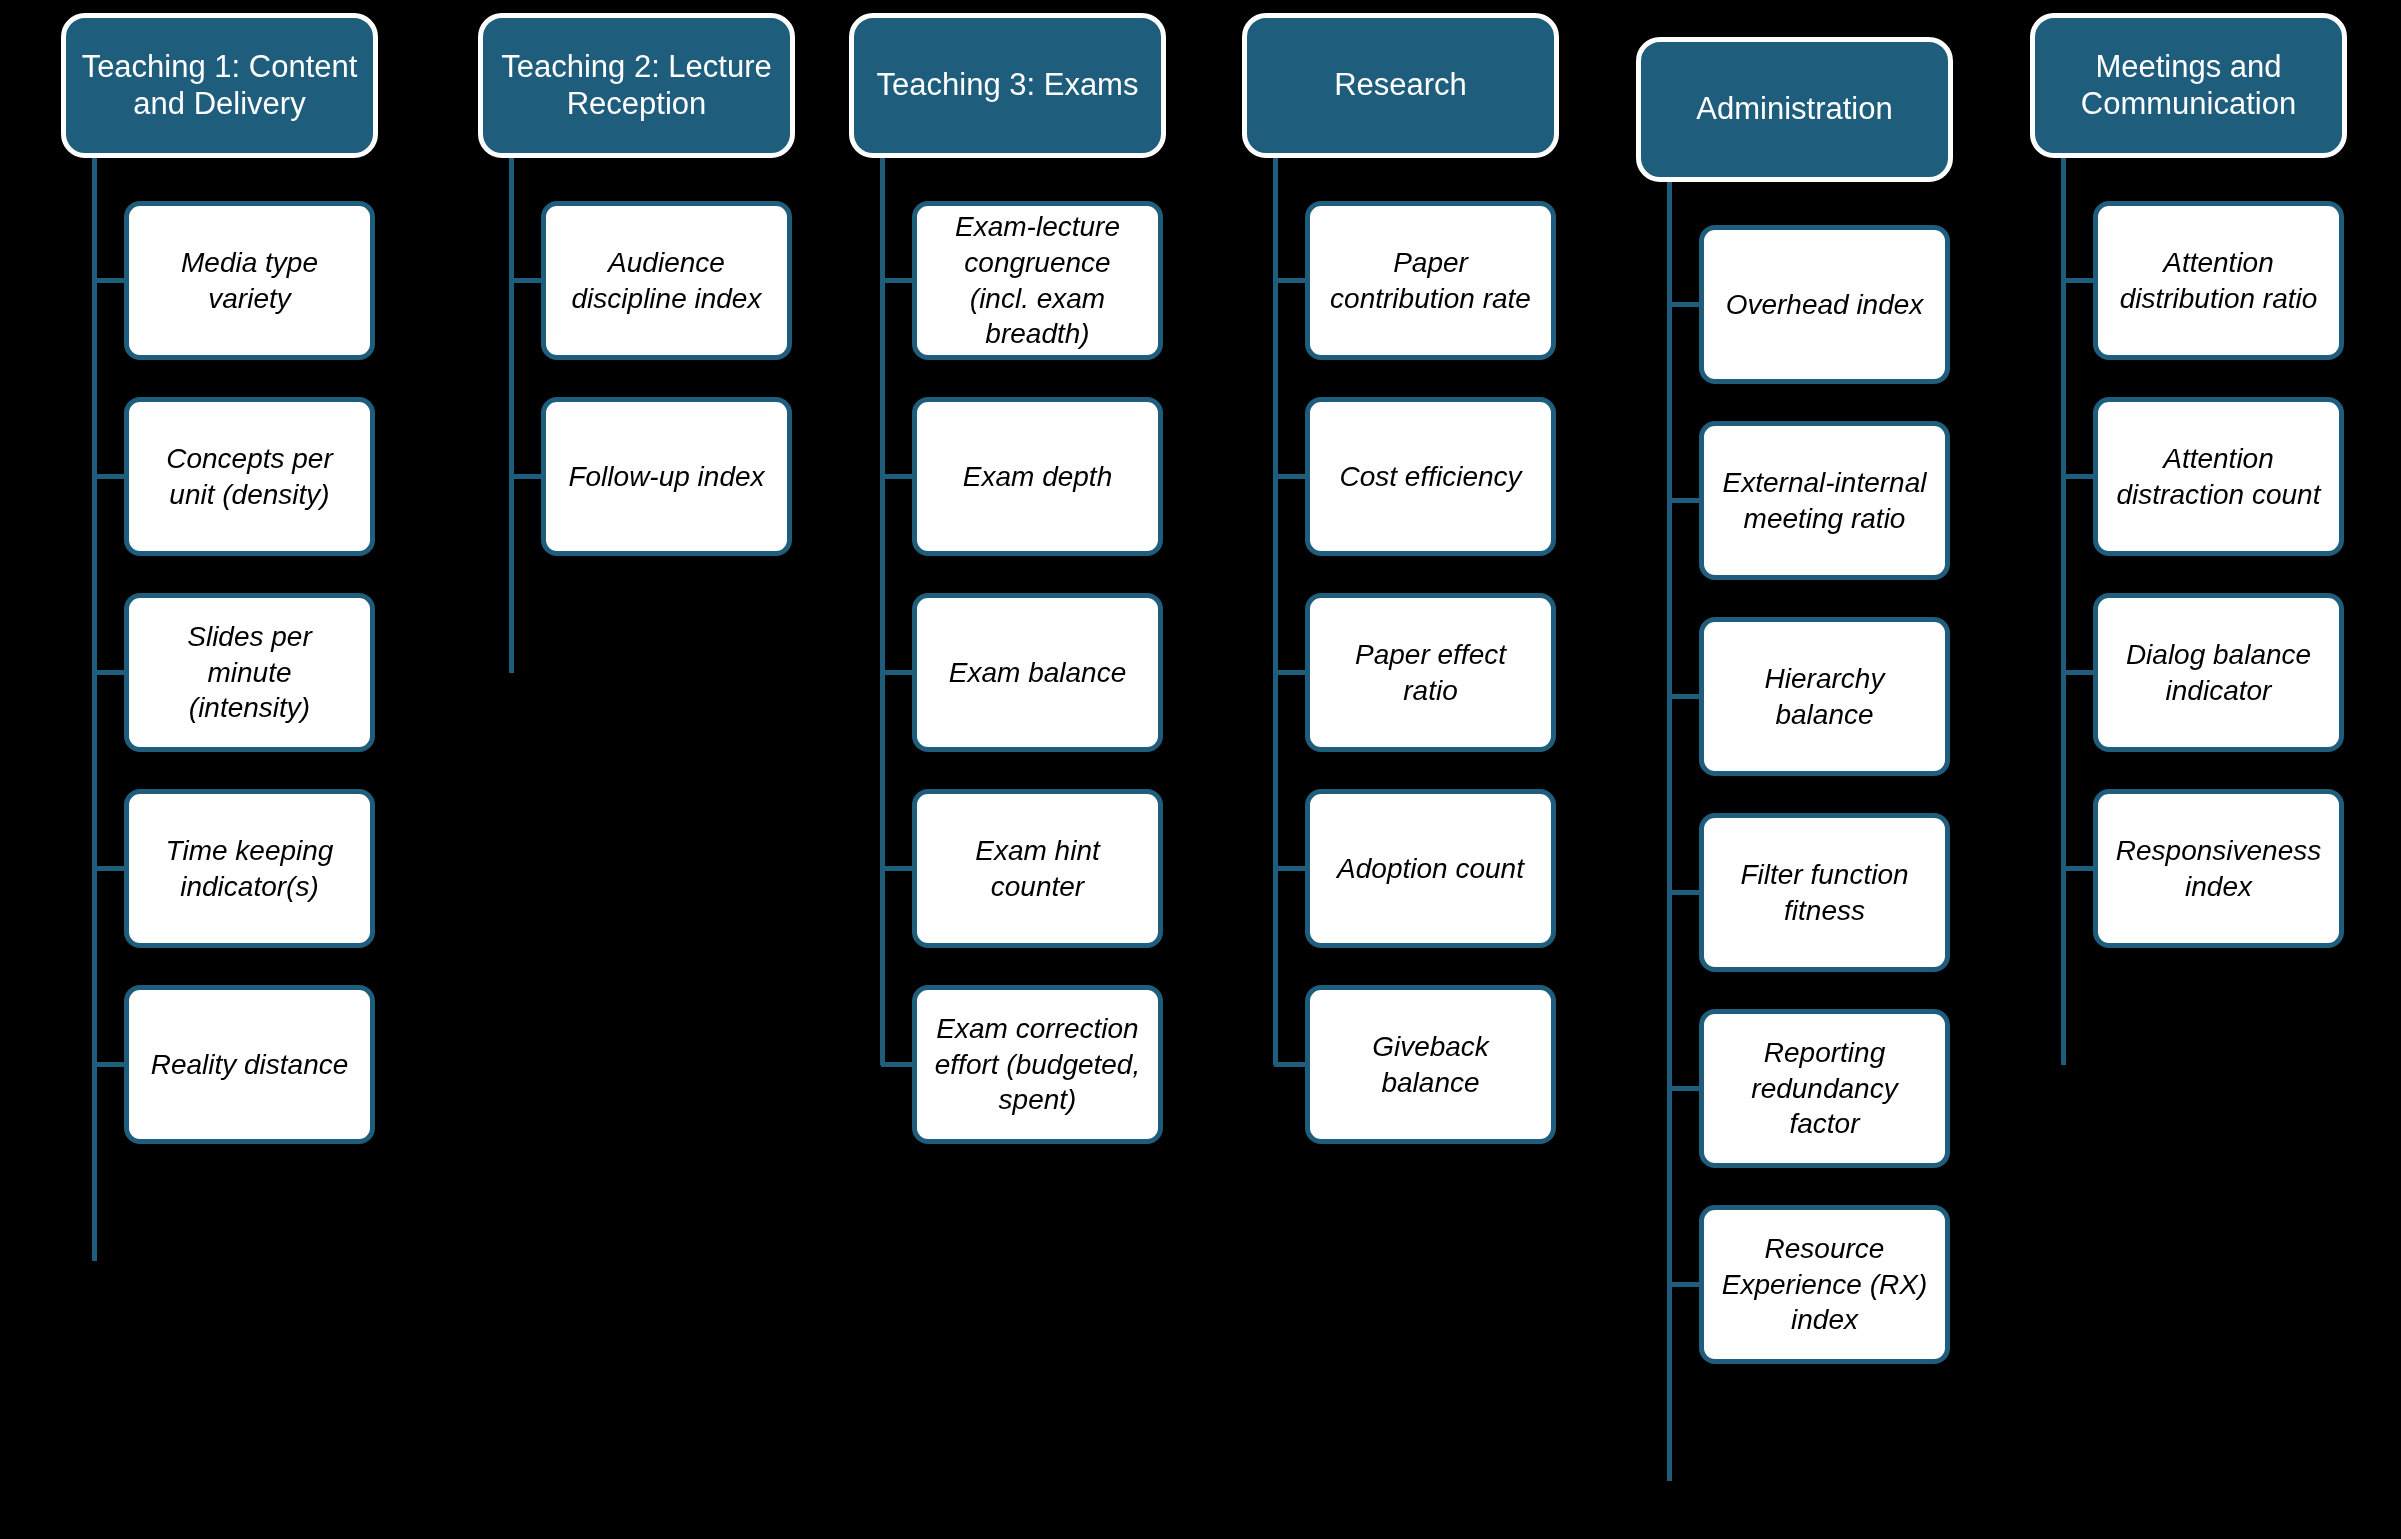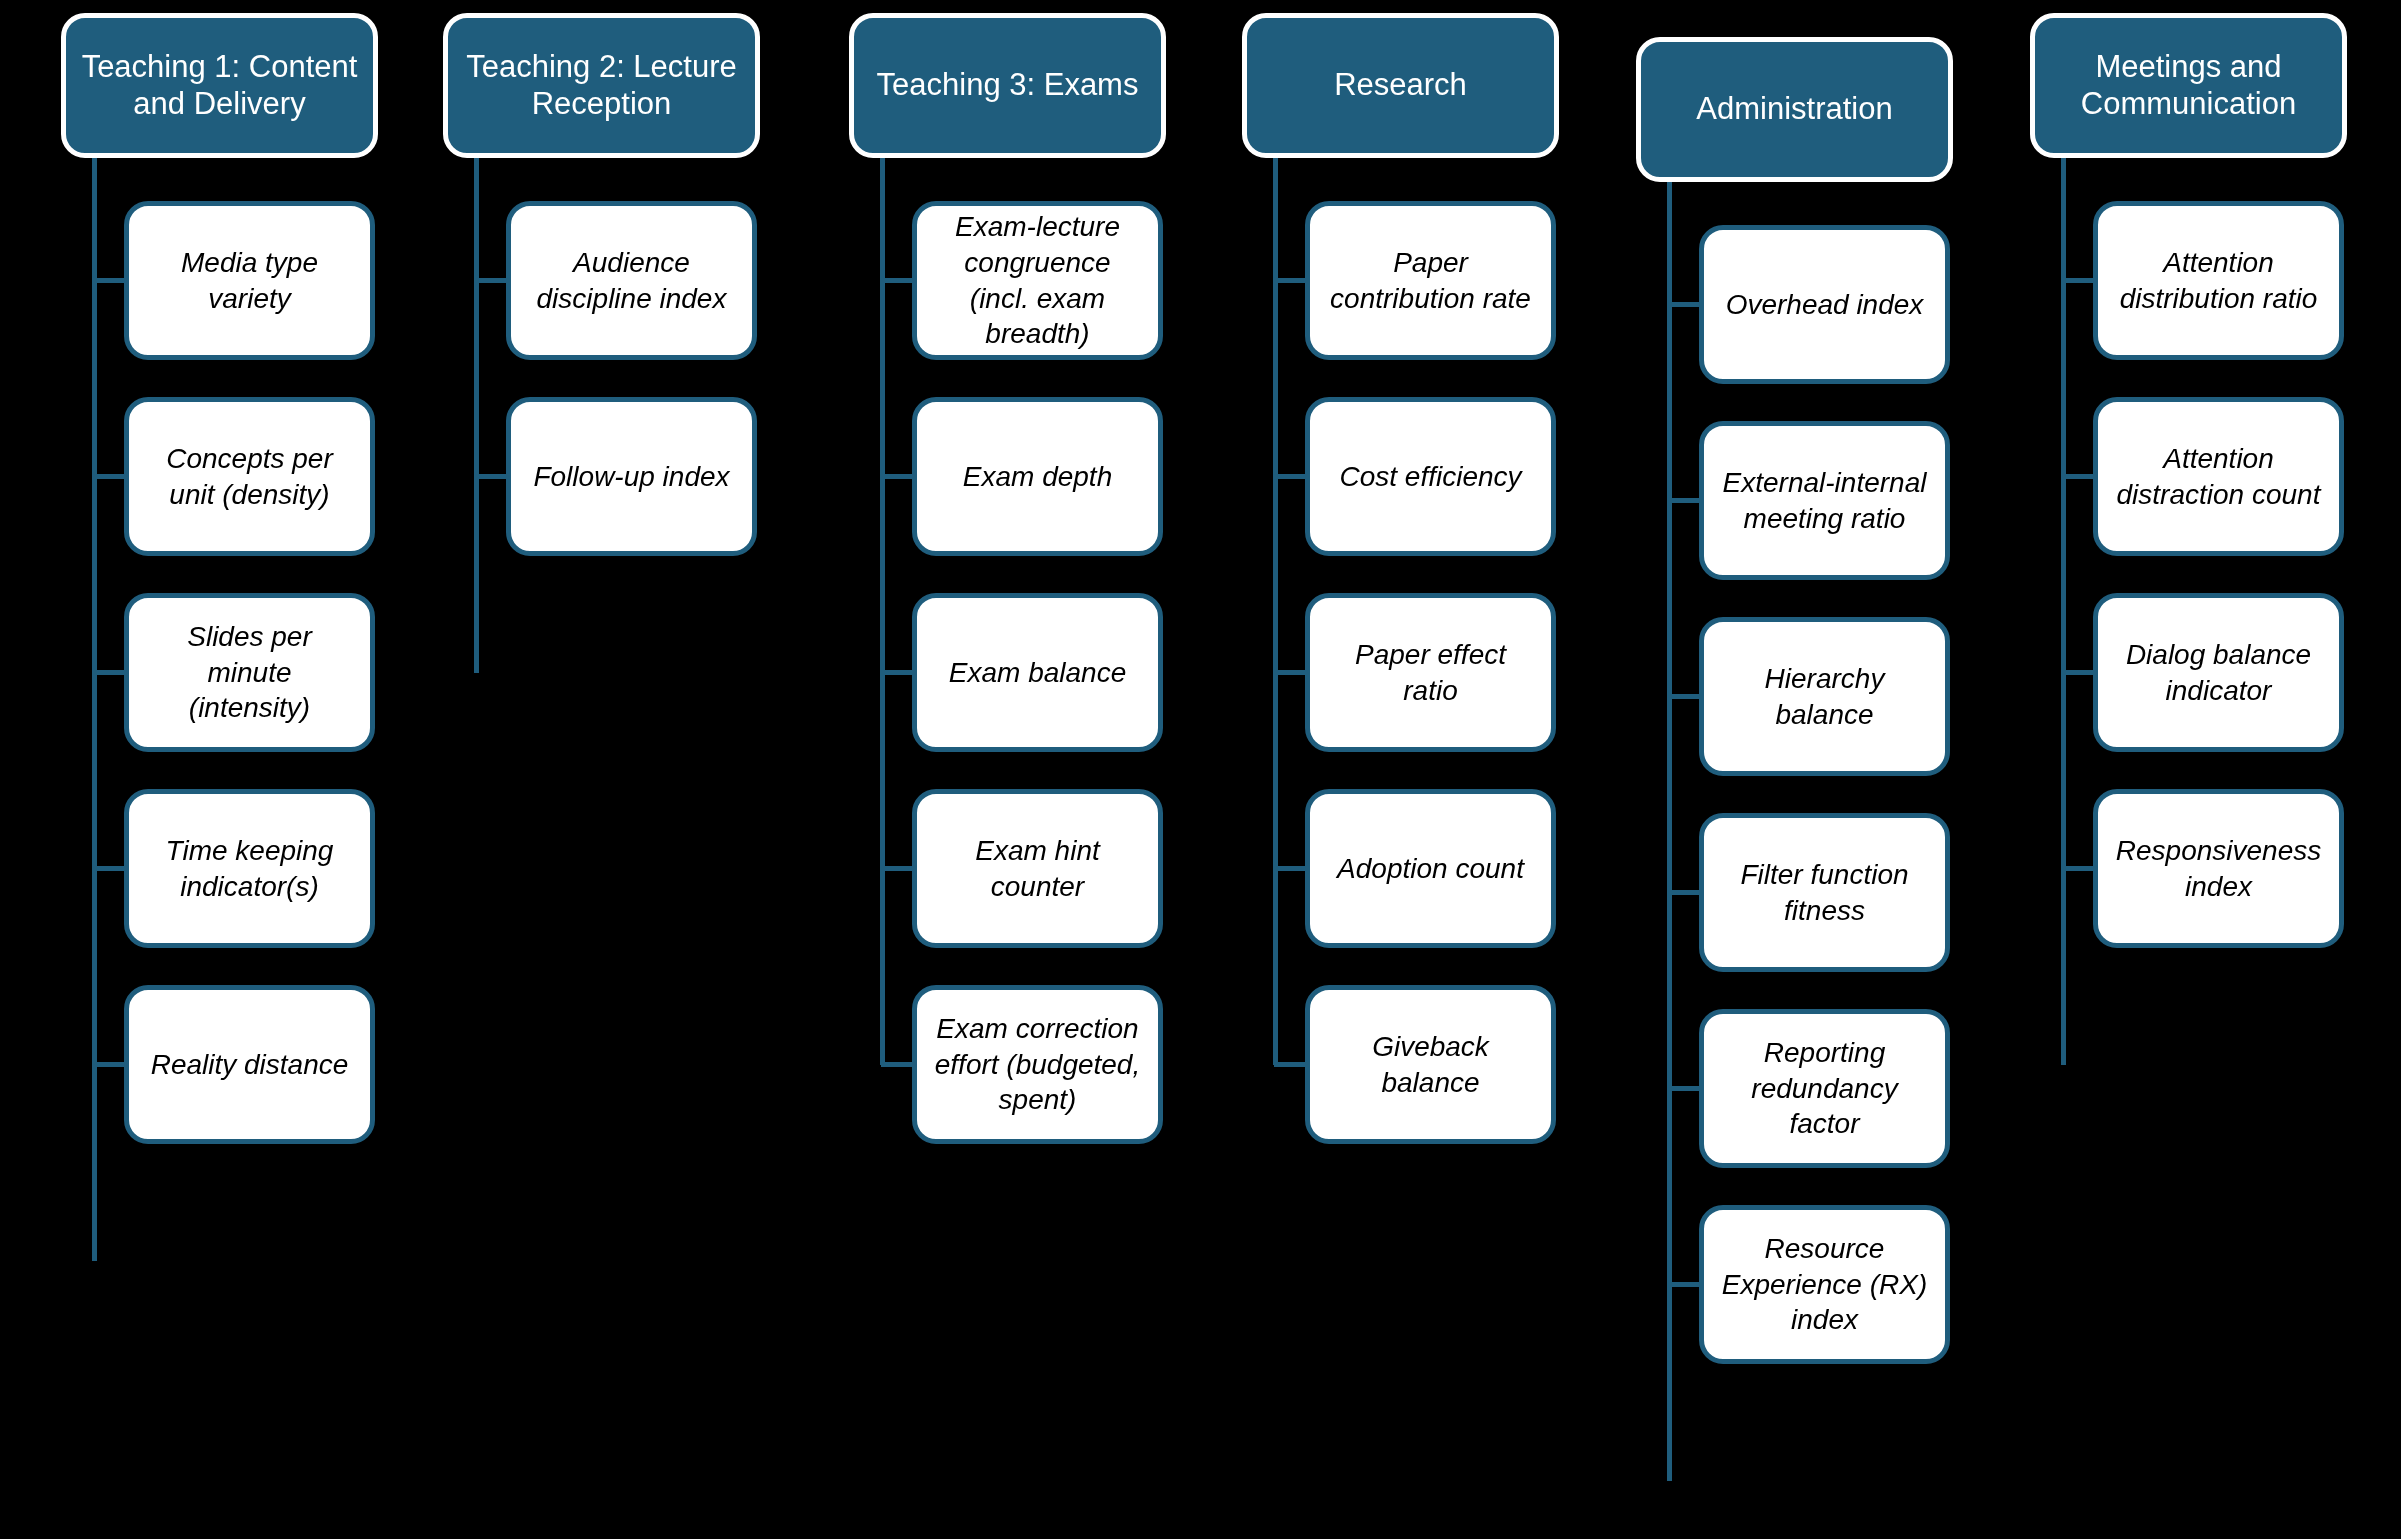--- a/index.html
+++ b/index.html
@@ -55,21 +55,21 @@
     width: 251px;
   }
   .metric {
     position: relative;
     width: 251px;
     height: 159px;
     box-sizing: border-box;
     margin-bottom: 37px;
     background: var(--metric-fill, #FFFFFF);
     border: 5px solid var(--teal, #1F5D7D);
-    border-radius: 24px;
+    border-radius: 16px;
     display: flex;
     align-items: center;
     justify-content: center;
     text-align: center;
     font-style: italic;
     color: var(--metric-text, #000000);
     font-size: 28px;
     line-height: 1.28;
     padding: 0 16.3px;
   }
@@ -105,21 +105,21 @@
           <span>Slides per minute (intensity)</span>
         </div>
         <div class="metric">
           <span>Time keeping indicator(s)</span>
         </div>
         <div class="metric">
           <span>Reality distance</span>
         </div>
       </div>
     </div>
-    <div class="column" style="left: 443px;">
+    <div class="column" style="left: 478px;">
       <div class="cat-header">
         <span>Teaching 2: Lecture Reception</span>
       </div>
       <div class="vline" style="height: 515px;"></div>
       <div class="metric-list">
         <div class="metric">
           <span>Audience discipline index</span>
         </div>
         <div class="metric">
           <span>Follow-up index</span>

